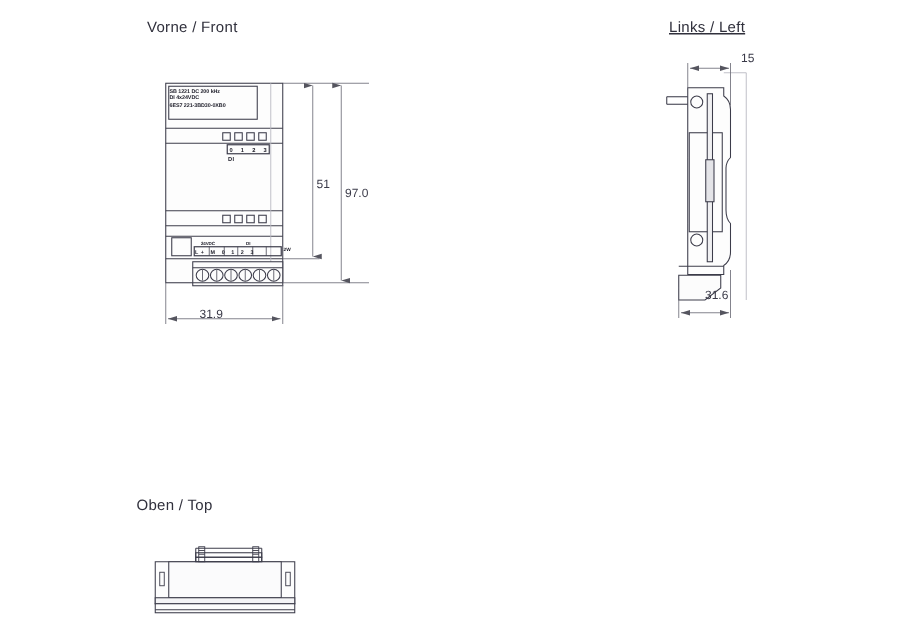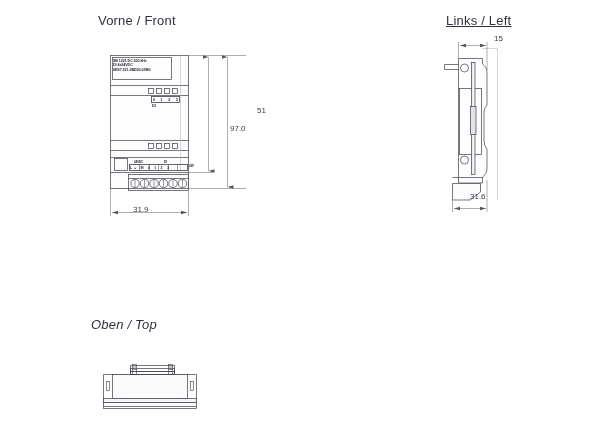--- a/index.html
+++ b/index.html
@@ -18,37 +18,37 @@
   }
   #canvas {
     position: absolute;
     left: 0; top: 0;
     width: 600px;
     height: 427px;
   }
   .view-title {
     position: absolute;
     font-family: "Liberation Sans", sans-serif;
-    font-size: 13px;
+    font-size: 10px;
     color: #30303c;
     letter-spacing: 0.2px;
     white-space: nowrap;
   }
   #title-front { left: 98px; top: 13px; }
   #title-left  { left: 446px; top: 13px; text-decoration: underline; }
-  #title-top   { left: 91px;  top: 317px; font-style: italic; }
+  #title-top   { left: 91px;  top: 332px; }
 
   .dim-label {
     position: absolute;
     font-family: "Liberation Sans", sans-serif;
     font-size: 8px;
     color: #3a3a48;
     white-space: nowrap;
   }
-  #dim-51    { left: 211px; top: 106px; margin-left: 46px; }
+  #dim-51    { left: 211px; top: 118px; }
   #dim-611   { left: 230px; top: 124px; }
   #dim-377   { left: 133px; top: 205px; }
   #dim-15    { left: 494px; top: 34px; }
   #dim-189   { left: 470px; top: 192px; }
 
   
   .plate-text {
     position: absolute;
     left: 113px;
     top: 59px;

